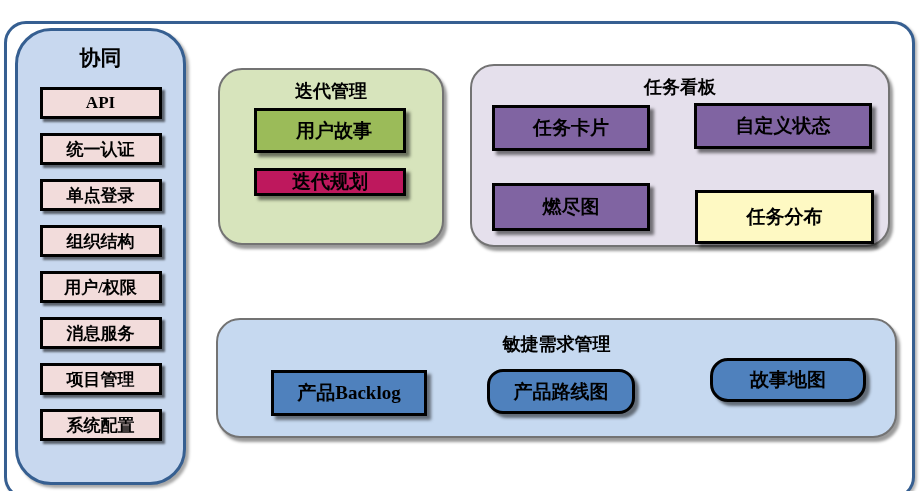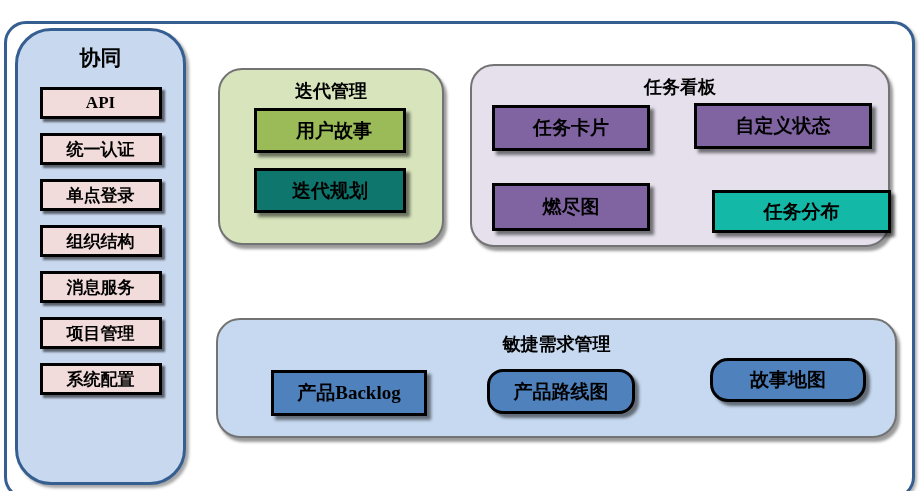--- a/index.html
+++ b/index.html
@@ -91,29 +91,29 @@
     font-family: "Liberation Serif", serif;
     font-weight: bold;
     font-size: 19px;
     white-space: nowrap;
   }
 
   
   #group-iteration { left: 218px; top: 52px; width: 226px; height: 177px; background: #d7e4bc; }
   #group-iteration .group-title { margin-top: 9px; }
   #box-user-story     { left: 34px; top: 38px; width: 152px; height: 45px; background: #9bbb59; padding-left: 8px; }
-  #box-iteration-plan { left: 34px; top: 98px; width: 152px; height: 45px; background: #0f766e; }
+  #box-iteration-plan { left: 34px; top: 98px; width: 152px; height: 28px; background: #be185d; }
 
   
   #group-taskboard { left: 470px; top: 48px; width: 420px; height: 183px; background: #e5e0ec; }
   #group-taskboard .group-title { margin-top: 9px; }
   #box-task-card     { left: 20px;  top: 39px;  width: 158px; height: 46px; background: #8064a2; }
   #box-custom-status { left: 222px; top: 37px;  width: 178px; height: 46px; background: #8064a2; }
   #box-burndown      { left: 20px;  top: 117px; width: 158px; height: 48px; background: #8064a2; font-family: Liberation Serif, serif; }
-  #box-task-dist     { left: 240px; top: 124px; width: 179px; height: 43px; background: #14b8a6; }
+  #box-task-dist     { left: 223px; top: 124px; width: 179px; height: 54px; background: #fef9c3; }
 
   
   #group-agile { left: 216px; top: 302px; width: 681px; height: 120px; background: #c6d9f0; }
   #group-agile .group-title { margin-top: 12px; }
   #box-backlog  { left: 53px;  top: 50px; width: 156px; height: 46px; background: #4f81bd; }
   #box-roadmap  { left: 269px; top: 49px; width: 148px; height: 45px; background: #4f81bd; border-radius: 16px; }
   #box-storymap { left: 492px; top: 38px; width: 156px; height: 44px; background: #4f81bd; border-radius: 18px; }
 </style>
 </head>
 <body>
@@ -122,20 +122,21 @@
 
   <div class="outer-frame"></div>
 
   <div class="sidebar">
     <div class="sidebar-title">协同</div>
     <div class="sidebar-items">
       <div class="sidebar-item">API</div>
       <div class="sidebar-item">统一认证</div>
       <div class="sidebar-item">单点登录</div>
       <div class="sidebar-item">组织结构</div>
+      <div class="sidebar-item">用户/权限</div>
       <div class="sidebar-item">消息服务</div>
       <div class="sidebar-item">项目管理</div>
       <div class="sidebar-item">系统配置</div>
     </div>
   </div>
 
   <div class="group" id="group-iteration">
     <div class="group-title">迭代管理</div>
     <div class="gbox" id="box-user-story">用户故事</div>
     <div class="gbox" id="box-iteration-plan">迭代规划</div>

